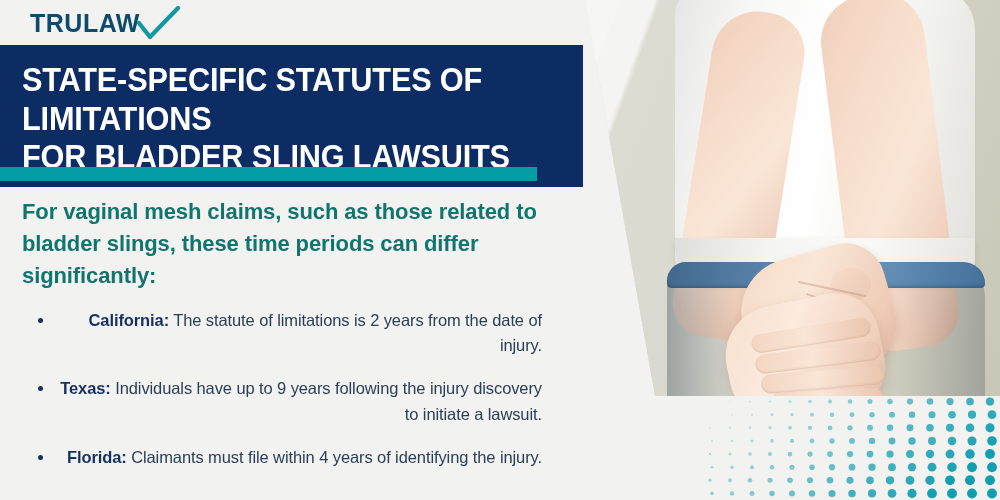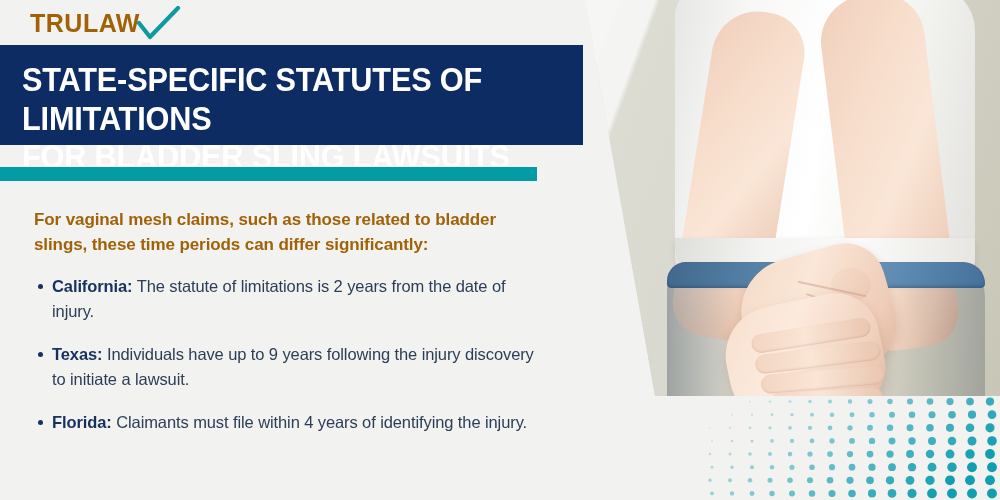--- a/index.html
+++ b/index.html
@@ -184,34 +184,34 @@
     top: 8px; left: 30px;
     display: flex;
     align-items: center;
     height: 30px;
   }
   .logo-text {
     font-family: "Liberation Sans", sans-serif;
     font-weight: bold;
     font-size: 25px;
     letter-spacing: 0.5px;
-    color: #a16207;
+    color: #0c4a6e;
     line-height: 1;
   }
   .logo-check {
     margin-left: -3px;
     display: block;
   }
 
   
   .headline-banner {
     position: absolute;
     top: 45px; left: 0;
     width: 583px;
-    height: 100px;
+    height: 142px;
     background: #0c2c63;
     box-sizing: border-box;
     padding: 16px 28px 8px 22px;
   }
   .headline {
     margin: 0;
     color: #ffffff;
     font-family: "Liberation Sans Narrow", "Liberation Sans", sans-serif;
     font-weight: bold;
     font-size: 33px;
@@ -230,40 +230,41 @@
     background: #039ca4;
   }
 
   
   .content {
     position: absolute;
     top: 196px; left: 22px;
     width: 520px;
   }
   .intro {
-    margin: 12px;
-    color: #a16207;
-    font-size: 17px;
+    margin: 0;
+    color: #0f766e;
+    font-size: 22px;
     font-weight: bold;
     line-height: 1.46;
     letter-spacing: -0.1px;
   }
   .bullet-list {
     margin: 16px 0 0 0;
     padding: 0;
     list-style: none;
   }
   .bullet-item {
     position: relative;
     padding-left: 30px;
     margin-bottom: 18px;
     color: #2c3e56;
     font-size: 16.5px;
     line-height: 1.52;
     letter-spacing: -0.1px;
+    text-align: right;
   }
   .bullet-item:last-child { margin-bottom: 8px; }
   .bullet-item::before {
     content: "";
     position: absolute;
     left: 16px;
     top: 10px;
     width: 5px;
     height: 5px;
     border-radius: 50%;

